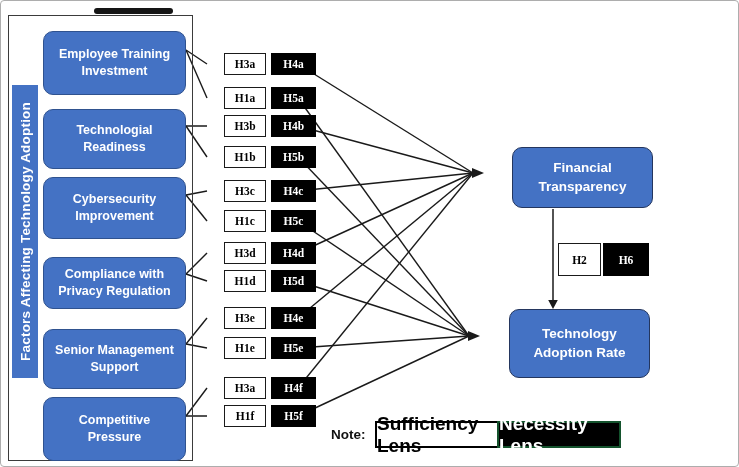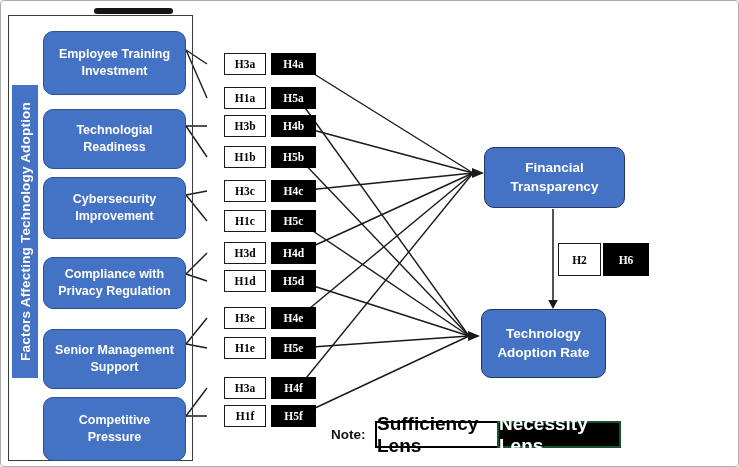--- a/index.html
+++ b/index.html
@@ -26,21 +26,21 @@
     position:absolute;left:42px;width:143px;
     background:var(--node-fill,#4472c4);border:1.5px solid var(--node-border,#2f528f);
     border-radius:10px;box-sizing:border-box;
     display:flex;align-items:center;justify-content:center;text-align:center;
     color:#fff;font-weight:bold;font-size:12.5px;line-height:1.35;padding:13px 8px;margin-top:13px;
   }
   .target{
     position:absolute;background:var(--node-fill,#4472c4);
     border:1.5px solid #24365e;border-radius:10px;box-sizing:border-box;
     display:flex;align-items:center;justify-content:center;text-align:center;
-    color:#fff;font-weight:bold;font-size:13.5px;line-height:1.4;padding:2px 10px;
+    color:#fff;font-weight:bold;font-size:13.5px;line-height:1.4;padding:2px 10px;margin-left:28px;
   }
   .hrow{position:absolute;left:205px;width:92px;height:22px;margin-left:18px;}
   .hbox{
     position:absolute;top:0;height:22px;box-sizing:border-box;
     display:flex;align-items:center;justify-content:center;
     font-family:"Liberation Serif",serif;font-weight:bold;font-size:11.5px;
   }
   .hbox.white{left:0;width:42px;background:#fff;border:1.6px solid #1a1a1a;color:#000;}
   .hbox.black{left:47px;width:45px;background:var(--nec-fill,#000);border:1.6px solid #000;color:#fff;}
   .medrow .hbox{position:absolute;height:33px;}
@@ -160,21 +160,21 @@
   <div class="hrow" style="top:376px">
     <div class="hbox white">H3a</div>
     <div class="hbox black">H4f</div>
   </div>
   <div class="hrow" style="top:404px">
     <div class="hbox white">H1f</div>
     <div class="hbox black">H5f</div>
   </div>
 
   <div class="target" style="left:483px;top:146px;width:141px;height:61px">Financial Transparency</div>
-  <div class="target" style="left:480px;top:308px;width:125px;height:69px">Technology Adoption Rate</div>
+  <div class="target" style="left:480px;top:308px;width:141px;height:69px">Technology Adoption Rate</div>
 
   <div class="medrow">
     <div class="hbox white" style="left:557px;top:242px;width:43px">H2</div>
     <div class="hbox black" style="left:602px;top:242px;width:46px">H6</div>
   </div>
 
   <div class="note-label">Note:</div>
   <div class="legend-box suff">Sufficiency Lens</div>
   <div class="legend-box nec">Necessity Lens</div>
 

